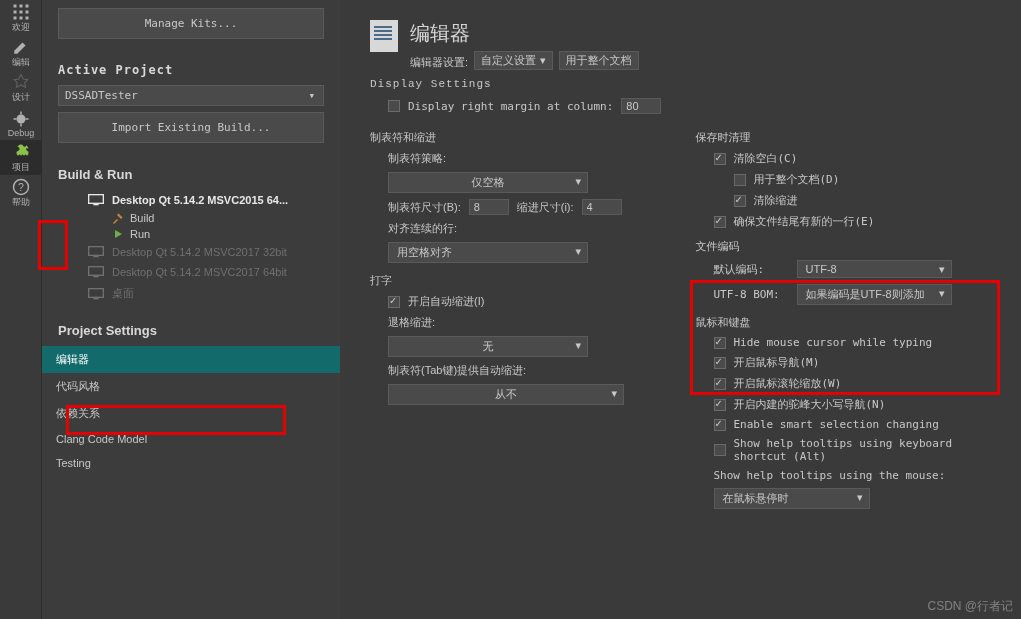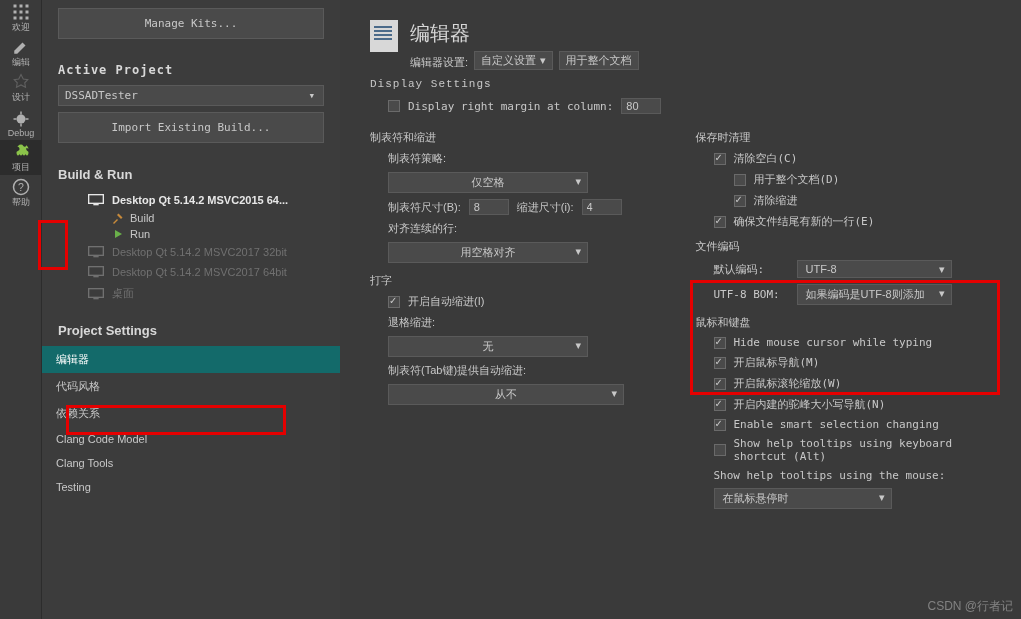--- a/index.html
+++ b/index.html
@@ -151,21 +151,20 @@
           <rect x="8" y="15" width="8" height="2"></rect>
         </svg></span>
       <span>桌面</span>
     </div>
 
   <div class="section-hdr">Project Settings</div>
   <div class="ps-item active">编辑器</div>
   <div class="ps-item">代码风格</div>
   <div class="ps-item">依赖关系</div>
   <div class="ps-item">Clang Code Model</div>
-  <div class="ps-item">Clang Tools</div>
   <div class="ps-item">Testing</div>
 </div>
 
 <div class="content">
   <div class="page-hdr">
     <span class="page-icon"></span>
     <div>
       <div class="page-title">编辑器</div>
       <div class="page-sub">
         <span>编辑器设置:</span>
@@ -195,21 +194,21 @@
         <div class="row">
           <span>制表符尺寸(B):</span>
           <input class="num" value="8" style="">
           <span>缩进尺寸(i):</span>
           <input class="num" value="4" style="">
         </div>
         <div class="row">
             <span>对齐连续的行:</span>
           </div>
         <div class="row">
-            <span class="sel" style="width:200px;text-align:center">用空格对齐</span>
+            <span class="sel" style="width:200px;">用空格对齐</span>
           </div>
       </div>
 
       <div class="grp-title">打字</div>
       <div class="indent">
         <div class="row">
             <span class="chk on"></span>
             <span>开启自动缩进(I)</span>
           </div>
         <div class="row">
@@ -283,20 +282,20 @@
             <span class="txt">Enable smart selection changing</span>
           </div>
         <div class="row">
             <span class="chk"></span>
             <span class="txt">Show help tooltips using keyboard shortcut (Alt)</span>
           </div>
         <div class="row">
             <span class="txt">Show help tooltips using the mouse:</span>
           </div>
         <div class="row">
-            <span class="sel" style="width:178px">在鼠标悬停时</span>
+            <span class="sel" style="width:156px">在鼠标悬停时</span>
           </div>
       </div>
     </div>
   </div>
 </div>
 
 <div class="watermark">CSDN @行者记</div>
 
 </body></html>

